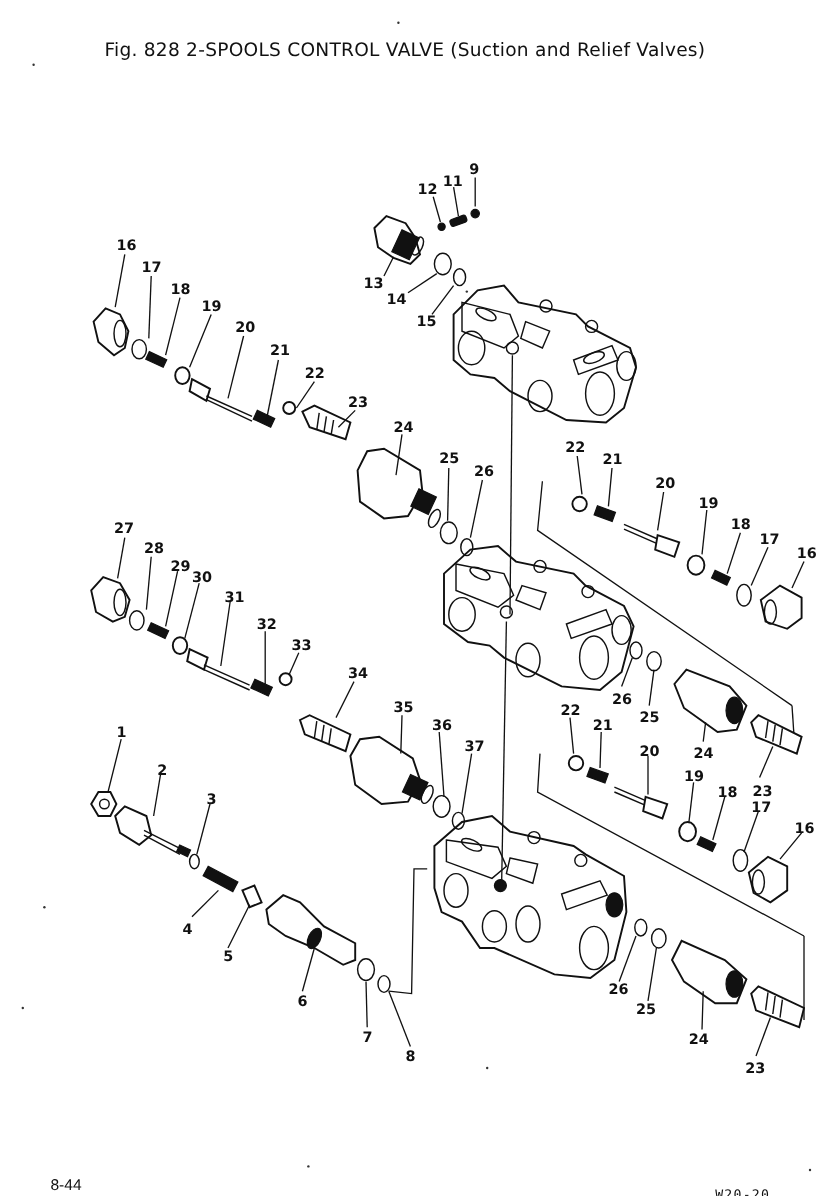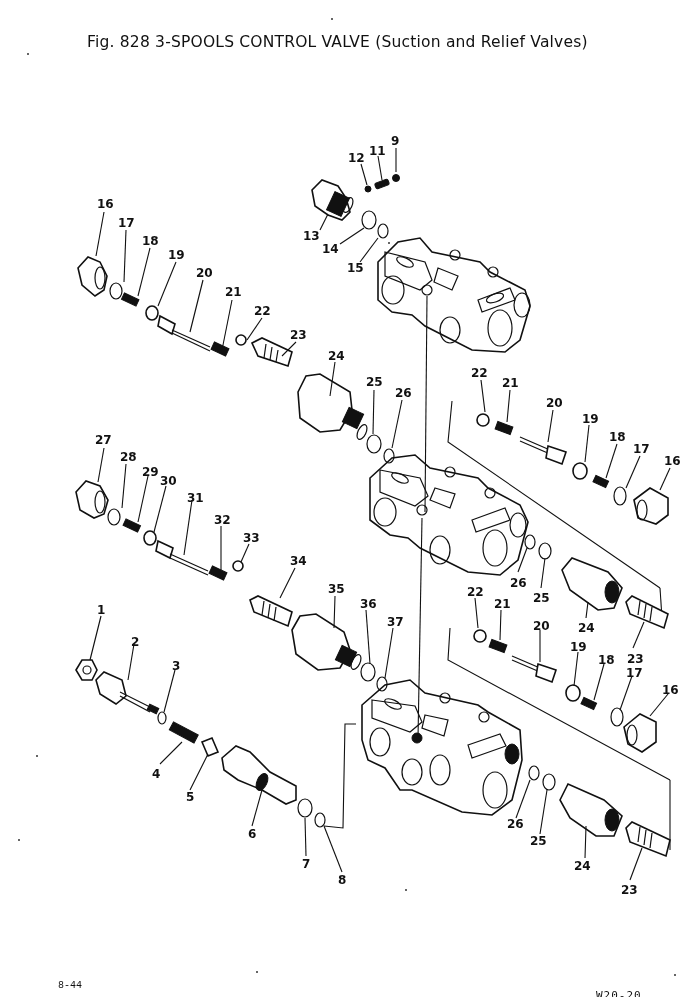--- a/index.html
+++ b/index.html
@@ -1,30 +1,30 @@
 <!DOCTYPE html>
 <html><head>
 <meta charset="utf-8">
 <style>
   html, body { margin: 0; padding: 0; background: #ffffff; }
   body { width: 697px; height: 997px; position: relative; overflow: hidden; font-family: "DejaVu Sans", sans-serif; color: #111; }
   .title { position: absolute; left: 87px; top: 33px; font-size: 15.5px; letter-spacing: 0.2px; white-space: nowrap; font-family: "DejaVu Sans", sans-serif; }
-  .page-num { position: absolute; left: 58px; top: 980px; font-size: 10px; font-family: Liberation Mono, monospace; }
+  .page-num { position: absolute; left: 42px; top: 980px; font-size: 13px; font-family: Liberation Sans, sans-serif; }
   .page-code { position: absolute; left: 596px; top: 989px; font-size: 11px; font-family: "DejaVu Sans Mono", monospace; letter-spacing: 1px; }
   svg#diagram { position: absolute; left: 0; top: 0; }
   .lbl { font-family: "DejaVu Sans", sans-serif; font-weight: bold; font-size: 12px; fill: #111; }
   .part { fill: #fff; stroke: #111; stroke-width: 1.6; }
   .dark { fill: #111; stroke: #111; stroke-width: 1; }
   .thin { fill: none; stroke: #111; stroke-width: 1.2; }
   .leader { fill: none; stroke: #111; stroke-width: 1.1; }
 </style>
 </head>
 <body>
 
-<div class="title">Fig. 828 3-SPOOLS CONTROL VALVE (Suction and Relief Valves)</div>
+<div class="title">Fig. 828 2-SPOOLS CONTROL VALVE (Suction and Relief Valves)</div>
 
 <svg id="diagram" width="697" height="997" viewBox="0 0 697 997" xmlns="http://www.w3.org/2000/svg">
 
   <g>
     <path class="part" d="M378,262 L398,242 L420,238 L432,252 L480,262 L490,272 L525,290 L530,306 L520,340 L505,352 L472,350 L425,326 L412,315 L392,312 L378,300 Z"></path>
     <path class="thin" d="M385,252 L425,262 L432,280 L420,290 L385,276 Z"></path>
     <ellipse class="thin" cx="405" cy="262" rx="9" ry="4" transform="rotate(25 405 262)"></ellipse>
     <path class="thin" d="M438,268 L458,276 L452,290 L434,282 Z"></path>
     <ellipse class="thin" cx="393" cy="290" rx="11" ry="14"></ellipse>
     <ellipse class="thin" cx="450" cy="330" rx="10" ry="13"></ellipse>

